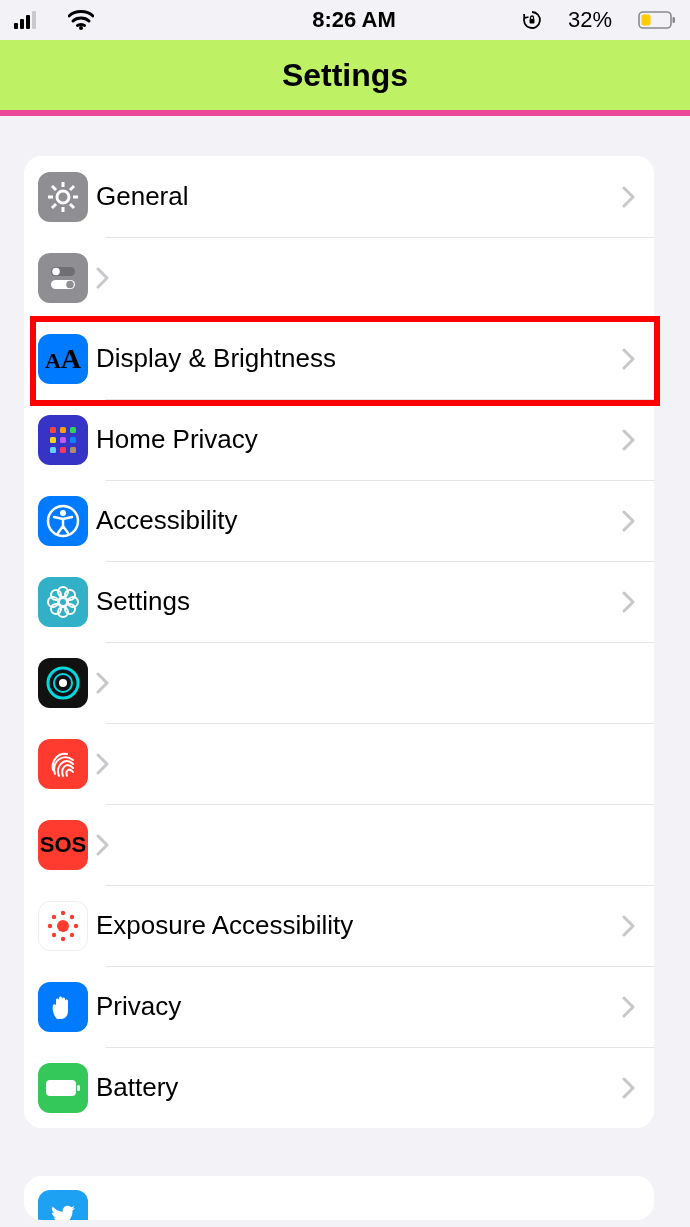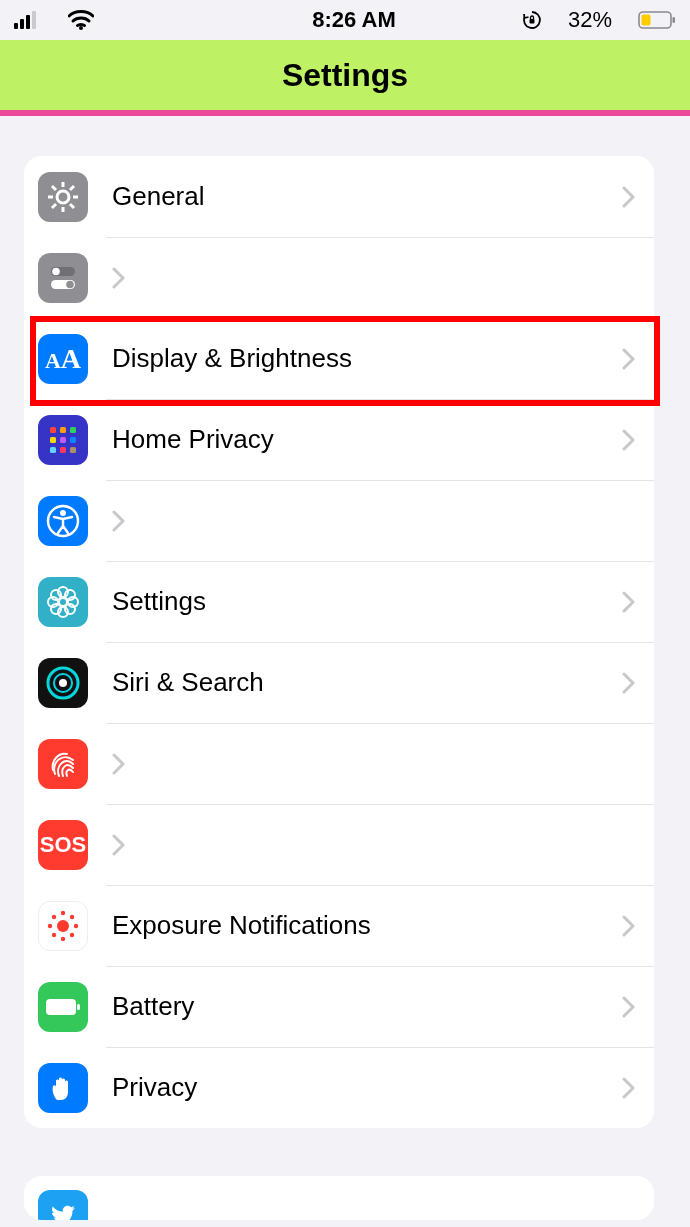--- a/index.html
+++ b/index.html
@@ -63,26 +63,26 @@
     top: 0;
     left: 82px;
     right: 0;
     height: 1px;
     background: #e3e3e8;
   }
   .icon-box {
     width: 50px;
     height: 50px;
     border-radius: 12px;
-    margin-right: 24px;
+    margin-right: 8px;
     display: flex;
     align-items: center;
     justify-content: center;
     flex-shrink: 0;
-    color: #ffffff;
+    color: #000000;
     font-weight: 700;
   }
   .row-label {
     font-size: 26px;
     flex: 1;
   }
   .chevron {
     color: #c7c7cc;
     flex-shrink: 0;
   }
@@ -244,20 +244,21 @@
     </div>
 
     <div class="row">
       <div class="icon-box bg-blue">
         <svg width="38" height="38" viewBox="0 0 38 38">
           <circle cx="19" cy="19" r="15" fill="none" stroke="#fff" stroke-width="2.5"></circle>
           <circle cx="19" cy="11" r="3" fill="#fff"></circle>
           <path d="M10 15 L19 17 L28 15 M19 17 V24 M19 24 L14 31 M19 24 L24 31" stroke="#fff" stroke-width="2.5" fill="none" stroke-linecap="round"></path>
         </svg>
       </div>
+      <div class="row-label">Accessibility</div>
       <span class="chevron">
         <svg width="14" height="22" viewBox="0 0 14 22">
             <path d="M2 2 L11 11 L2 20" stroke="#c7c7cc" stroke-width="3" fill="none" stroke-linecap="round" stroke-linejoin="round"></path>
           </svg>
       </span>
     </div>
 
     <div class="row">
       <div class="icon-box bg-teal">
         <svg width="36" height="36" viewBox="0 0 36 36">
@@ -291,21 +292,20 @@
               <stop offset="40%" stop-color="#7a5cff"></stop>
               <stop offset="75%" stop-color="#00c3ff"></stop>
               <stop offset="100%" stop-color="#00ffa3"></stop>
             </radialGradient>
           </defs>
           <circle cx="20" cy="20" r="15" fill="none" stroke="url(#sg)" stroke-width="3"></circle>
           <circle cx="20" cy="20" r="9" fill="none" stroke="url(#sg)" stroke-width="2"></circle>
           <circle cx="20" cy="20" r="4" fill="#fff"></circle>
         </svg>
       </div>
-      <div class="row-label">Siri &amp; Search</div>
       <span class="chevron">
         <svg width="14" height="22" viewBox="0 0 14 22">
             <path d="M2 2 L11 11 L2 20" stroke="#c7c7cc" stroke-width="3" fill="none" stroke-linecap="round" stroke-linejoin="round"></path>
           </svg>
       </span>
     </div>
 
     <div class="row">
       <div class="icon-box bg-red">
         <svg width="36" height="36" viewBox="0 0 36 36">
@@ -345,50 +345,50 @@
               <circle cx="19" cy="32" r="2.2"></circle>
             <circle cx="6" cy="19" r="2.2"></circle>
               <circle cx="32" cy="19" r="2.2"></circle>
             <circle cx="10" cy="10" r="2.2"></circle>
               <circle cx="28" cy="10" r="2.2"></circle>
             <circle cx="10" cy="28" r="2.2"></circle>
               <circle cx="28" cy="28" r="2.2"></circle>
           </g>
         </svg>
       </div>
-      <div class="row-label">Exposure Notifications</div>
+      <div class="row-label">Exposure Accessibility</div>
+      <span class="chevron">
+        <svg width="14" height="22" viewBox="0 0 14 22">
+            <path d="M2 2 L11 11 L2 20" stroke="#c7c7cc" stroke-width="3" fill="none" stroke-linecap="round" stroke-linejoin="round"></path>
+          </svg>
+      </span>
+    </div>
+
+    <div class="row">
+      <div class="icon-box bg-blue">
+        <svg width="32" height="32" viewBox="0 0 32 32">
+          <path fill="#fff" d="M10 28 C6 24 5 18 6 14 C7 13 9 13 9 15 L9 9 C9 7 12 7 12 9 L12 7 C12 5 15 5 15 7 L15 8 C15 6 18 6 18 8 L18 10 C18 8 21 8 21 10 L21 20 C21 25 18 28 14 28 Z"></path>
+        </svg>
+      </div>
+      <div class="row-label">Privacy</div>
       <span class="chevron">
         <svg width="14" height="22" viewBox="0 0 14 22">
             <path d="M2 2 L11 11 L2 20" stroke="#c7c7cc" stroke-width="3" fill="none" stroke-linecap="round" stroke-linejoin="round"></path>
           </svg>
       </span>
     </div>
 
     <div class="row">
       <div class="icon-box bg-green">
         <svg width="40" height="22" viewBox="0 0 40 22">
           <rect x="3" y="3" width="30" height="16" rx="4" fill="#fff"></rect>
           <rect x="34" y="8" width="3" height="6" rx="1.5" fill="#fff"></rect>
         </svg>
       </div>
       <div class="row-label">Battery</div>
-      <span class="chevron">
-        <svg width="14" height="22" viewBox="0 0 14 22">
-            <path d="M2 2 L11 11 L2 20" stroke="#c7c7cc" stroke-width="3" fill="none" stroke-linecap="round" stroke-linejoin="round"></path>
-          </svg>
-      </span>
-    </div>
-
-    <div class="row">
-      <div class="icon-box bg-blue">
-        <svg width="32" height="32" viewBox="0 0 32 32">
-          <path fill="#fff" d="M10 28 C6 24 5 18 6 14 C7 13 9 13 9 15 L9 9 C9 7 12 7 12 9 L12 7 C12 5 15 5 15 7 L15 8 C15 6 18 6 18 8 L18 10 C18 8 21 8 21 10 L21 20 C21 25 18 28 14 28 Z"></path>
-        </svg>
-      </div>
-      <div class="row-label">Privacy</div>
       <span class="chevron">
         <svg width="14" height="22" viewBox="0 0 14 22">
             <path d="M2 2 L11 11 L2 20" stroke="#c7c7cc" stroke-width="3" fill="none" stroke-linecap="round" stroke-linejoin="round"></path>
           </svg>
       </span>
     </div>
 
   </div>
 
   <div class="group peek">

